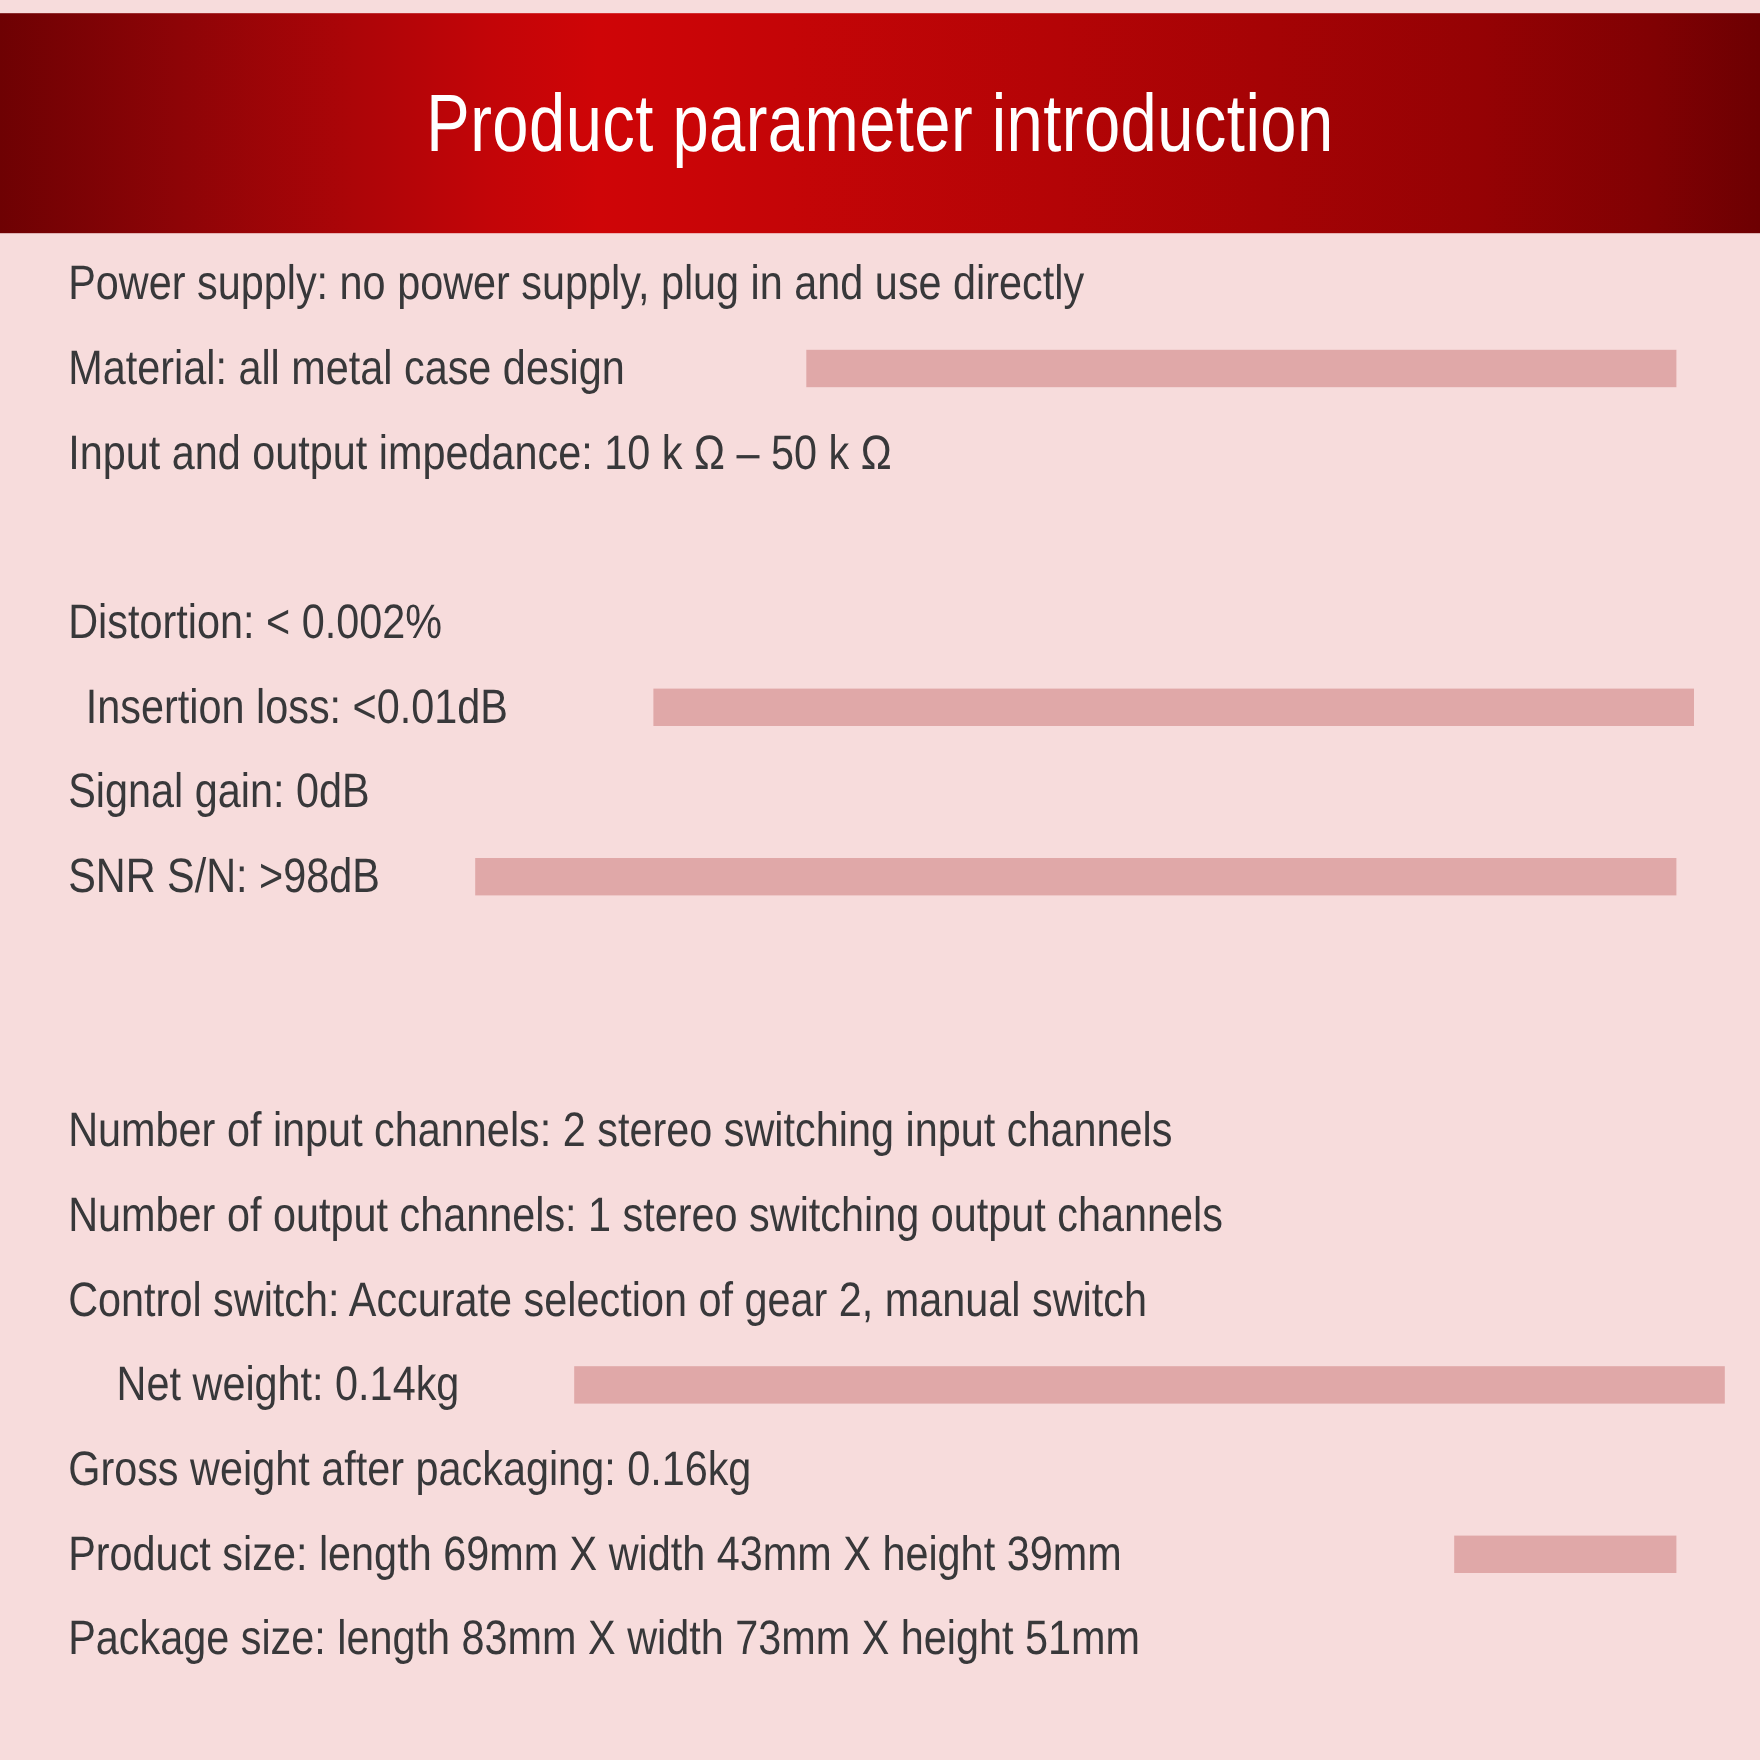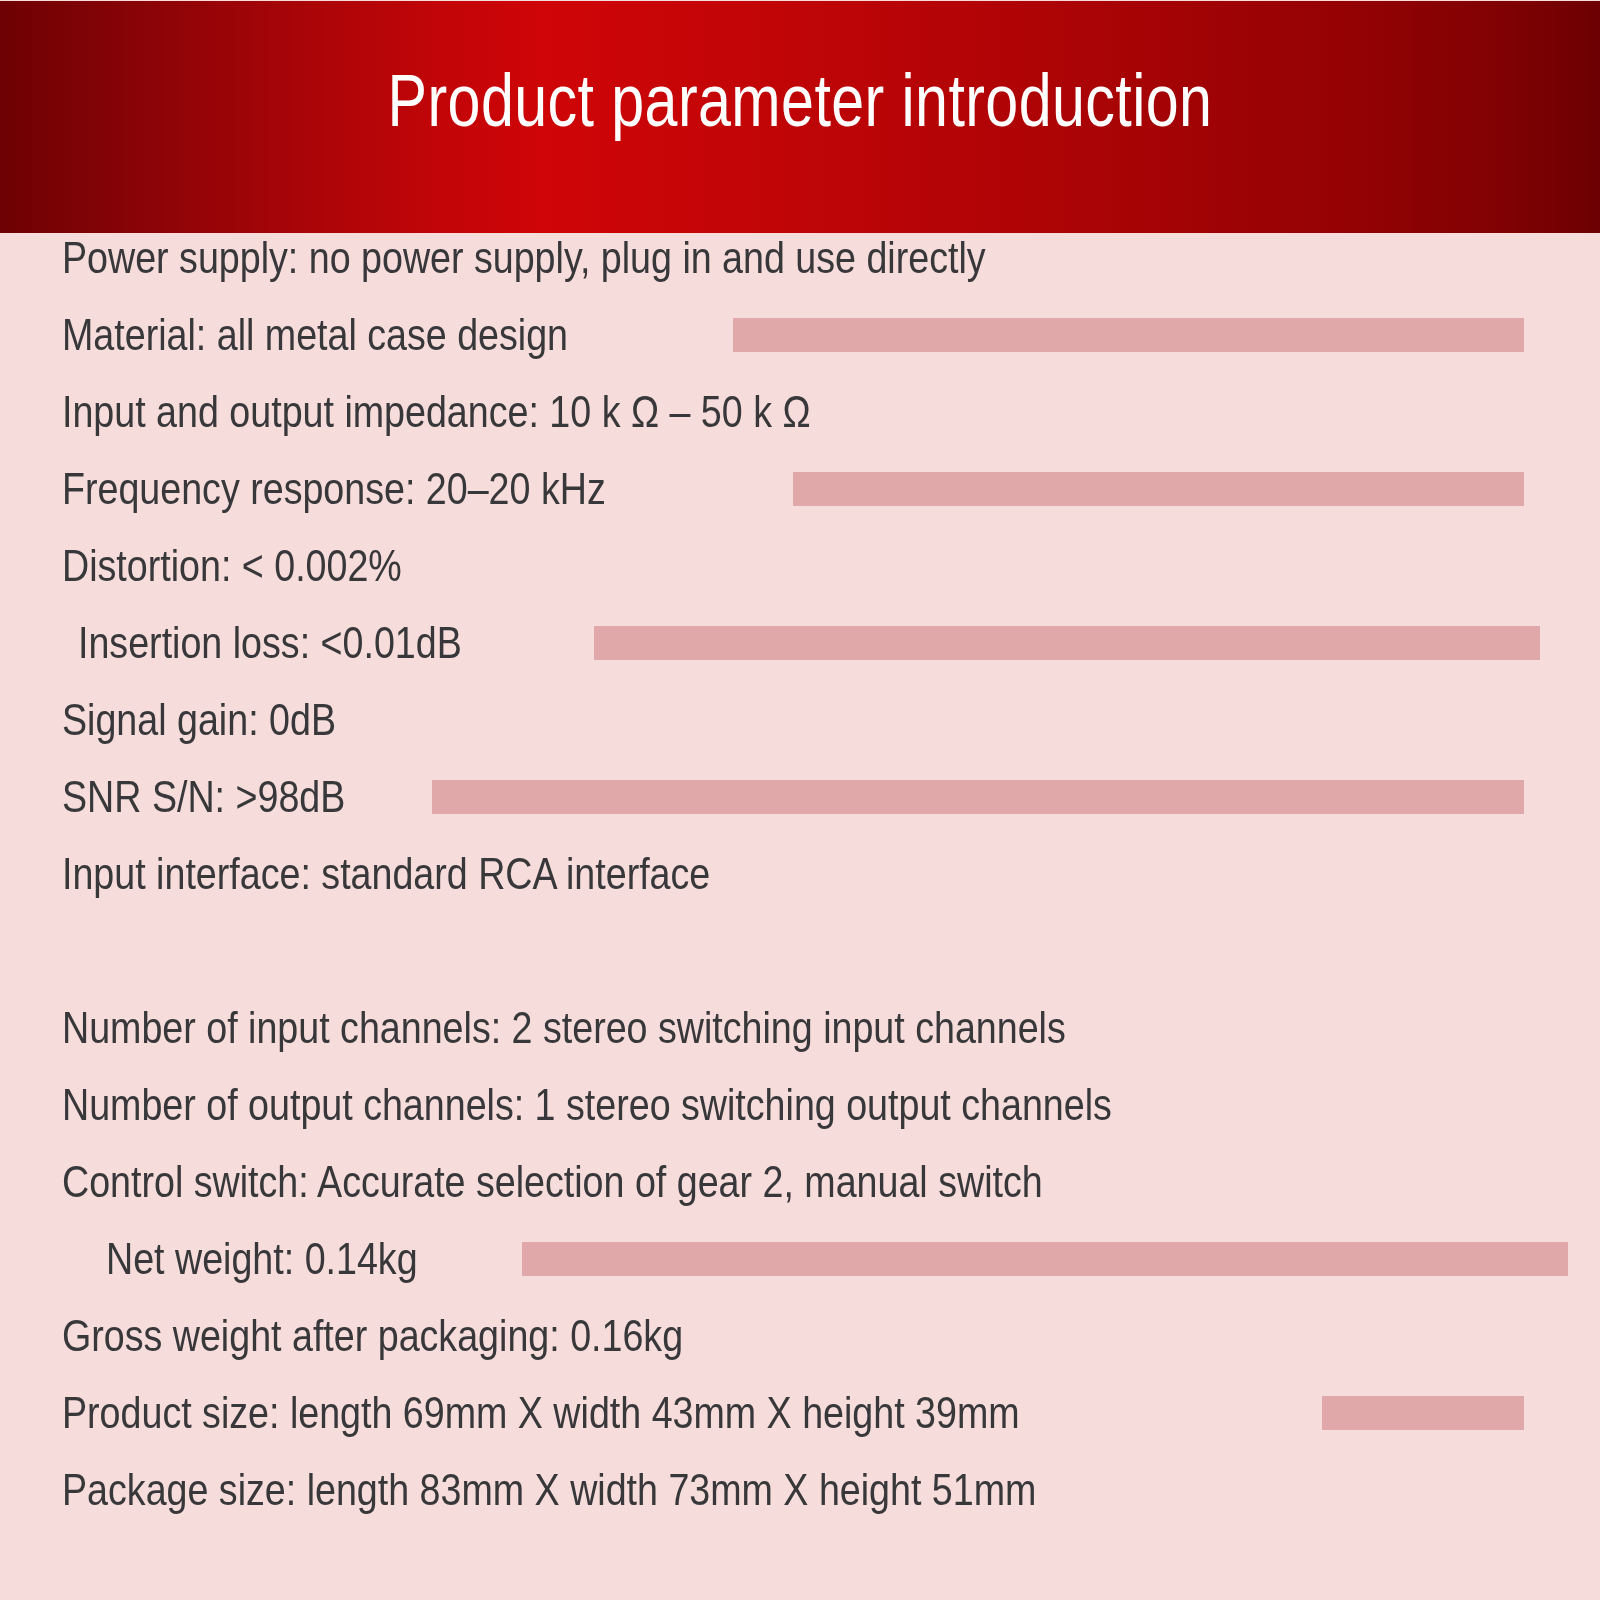--- a/index.html
+++ b/index.html
@@ -18,23 +18,23 @@
     position: relative;
     width: 1600px;
     height: 1600px;
     background: #f7dcdc;
   }
 
   
   #header {
     position: absolute;
     left: 0;
-    top: 1px;
+    top: 12px;
     width: 1600px;
-    height: 232px;
+    height: 200px;
     background: linear-gradient(90deg,
         #6e0103 0%,
         #8d0407 10%,
         #ac0508 20%,
         #c30508 28%,
         #cf0507 34%,
         #c40507 45%,
         #b40406 60%,
         #a50305 72%,
         #950204 84%,
@@ -109,40 +109,33 @@
       <div class="spec-row" style="top: 19px;">
         <div class="spec-text">Power supply: no power supply, plug in and use directly</div>
       </div>
       <div class="spec-row" style="top: 96px;">
         <div class="spec-bar" style="left: 733px; width: 791px; background: rgb(224, 168, 168);"></div>
         <div class="spec-text">Material: all metal case design</div>
       </div>
       <div class="spec-row" style="top: 173px;">
         <div class="spec-text">Input and output impedance: 10 k Ω – 50 k Ω</div>
       </div>
-      <div class="spec-row" style="top: 250px;">
-        <div class="spec-bar" style="left: 793px; width: 731px; background: rgb(224, 168, 168);"></div>
-        <div class="spec-text">Frequency response: 20–20 kHz</div>
-      </div>
       <div class="spec-row" style="top: 327px;">
         <div class="spec-text">Distortion: &lt; 0.002%</div>
       </div>
       <div class="spec-row" style="top: 404px; margin-left: 16px;">
         <div class="spec-bar" style="left: 578px; width: 946px; background: rgb(224, 168, 168);"></div>
         <div class="spec-text">Insertion loss: &lt;0.01dB</div>
       </div>
       <div class="spec-row" style="top: 481px;">
         <div class="spec-text">Signal gain: 0dB</div>
       </div>
       <div class="spec-row" style="top: 558px;">
         <div class="spec-bar" style="left: 432px; width: 1092px; background: rgb(224, 168, 168);"></div>
         <div class="spec-text">SNR S/N: &gt;98dB</div>
-      </div>
-      <div class="spec-row" style="top: 635px;">
-        <div class="spec-text">Input interface: standard RCA interface</div>
       </div>
       <div class="spec-row" style="top: 789px;">
         <div class="spec-text">Number of input channels: 2 stereo switching input channels</div>
       </div>
       <div class="spec-row" style="top: 866px;">
         <div class="spec-text">Number of output channels: 1 stereo switching output channels</div>
       </div>
       <div class="spec-row" style="top: 943px; text-align: right;">
         <div class="spec-text">Control switch: Accurate selection of gear 2, manual switch</div>
       </div>

